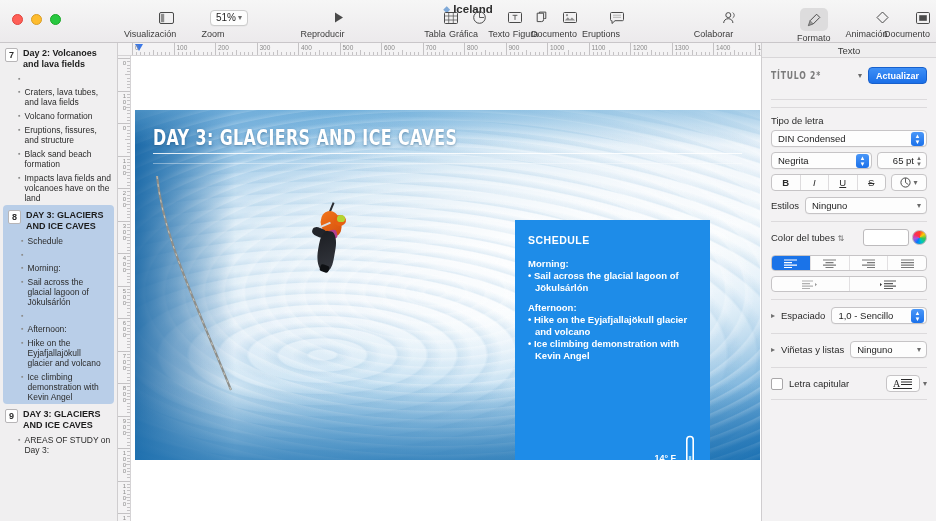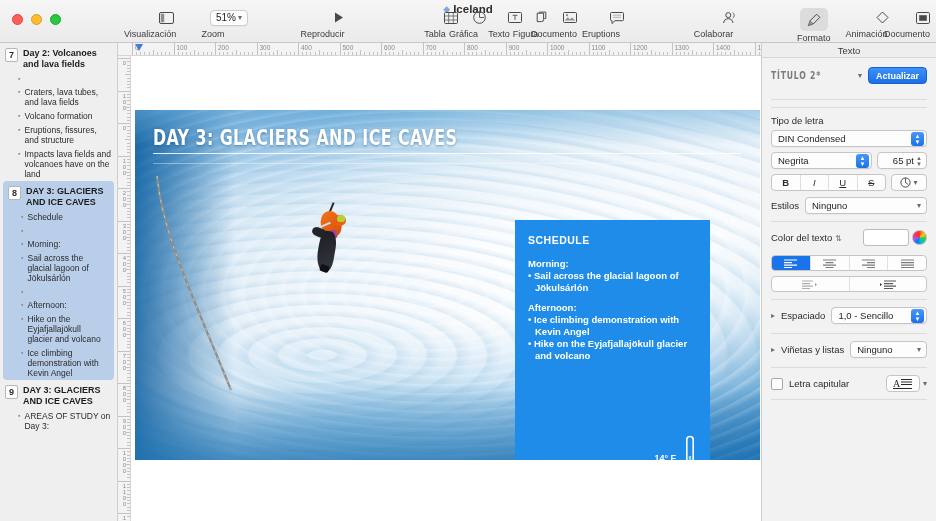--- a/index.html
+++ b/index.html
@@ -422,20 +422,24 @@
           <span class="dot">▪</span>
           <span>Craters, lava tubes, and lava fields</span>
         </div>
       <div class="sbul">
           <span class="dot">▪</span>
           <span>Volcano formation</span>
         </div>
       <div class="sbul">
           <span class="dot">▪</span>
           <span>Eruptions, fissures, and structure</span>
+        </div>
+      <div class="sbul">
+          <span class="dot">▪</span>
+          <span>Black sand beach formation</span>
         </div>
       <div class="sbul">
           <span class="dot">▪</span>
           <span>Impacts lava fields and volcanoes have on the land</span>
         </div>
     </div>
 
     <div class="slide-group active">
       <div class="slide-head">
         <div class="snum">8</div>
@@ -893,22 +897,22 @@
       <div class="slide-title">DAY 3: GLACIERS AND ICE CAVES</div>
       <div class="title-rule"></div>
       <div class="title-rule2"></div>
 
       <div class="sched">
         <div class="sched-inner">
           <div class="sched-h">SCHEDULE</div>
           <div class="sched-sub">Morning:</div>
           <div class="sched-li">• <span>Sail across the glacial lagoon of Jökulsárlón</span></div>
           <div class="sched-sub">Afternoon:</div>
+          <div class="sched-li">• <span>Hike on the Eyjafjallajökull glacier and volcano</span></div>
           <div class="sched-li">• <span>Ice climbing demonstration with Kevin Angel</span></div>
-          <div class="sched-li">• <span>Hike on the Eyjafjallajökull glacier and volcano</span></div>
         </div>
         <div class="therm-wrap">
           <span class="therm-temp">14° F</span>
           <svg width="16" height="48" viewBox="0 0 16 48">
             <path d="M8 2.5 a3.2 3.2 0 0 1 3.2 3.2 v28.4 a5.2 5.2 0 1 1 -6.4 0 V5.7 A3.2 3.2 0 0 1 8 2.5 z" fill="none" stroke="#ffffff" stroke-width="1.6"></path>
             <circle cx="8" cy="38.6" r="3.2" fill="#9ed8f5"></circle>
             <rect x="6.8" y="22" width="2.4" height="15" fill="#9ed8f5"></rect>
           </svg>
         </div>
       </div>
@@ -974,21 +978,21 @@
       <div class="select" style="flex:1;">
         <span class="txt">Ninguno</span>
         <span class="chev" style="padding-right:3px;">▾</span>
       </div>
     </div>
 
     <div class="hr"></div>
 
     <div class="row" style="justify-content:space-between;margin-bottom:9px;">
       <span class="lbl-sm">
-        <span>Color del texto</span>
+        <span>Color del tubes</span>
         <span class="disc">⇅</span>
       </span>
       <span style="display:flex;align-items:center;gap:3px;">
         <span class="swatch"></span>
         <span class="wheel"></span>
       </span>
     </div>
 
     <div class="align-group" style="margin-bottom:5px;">
       <div class="align-btn on">

